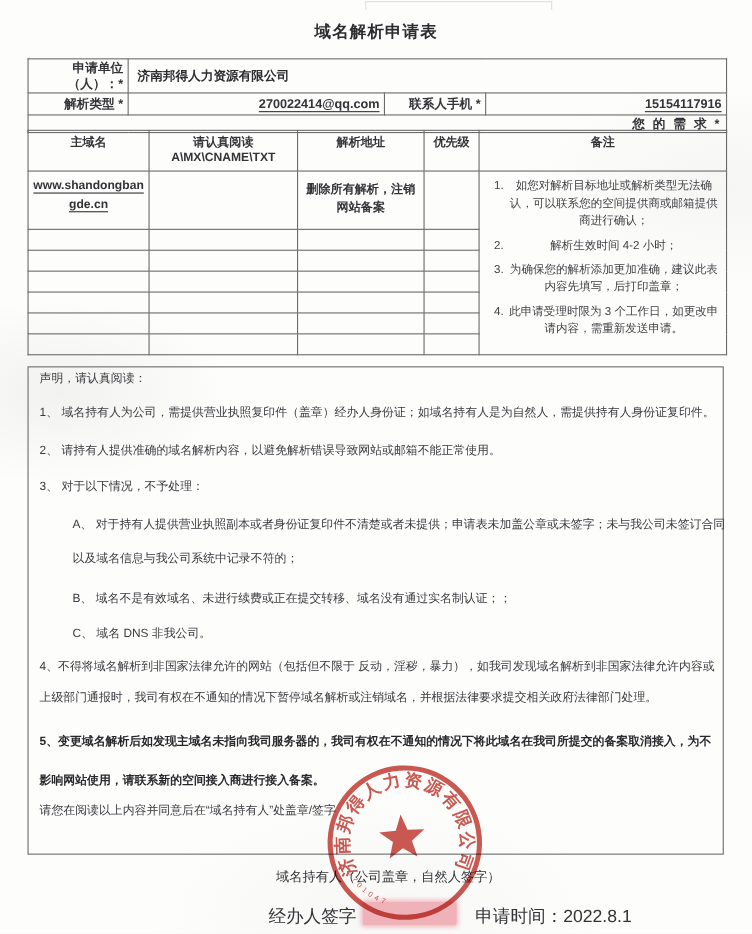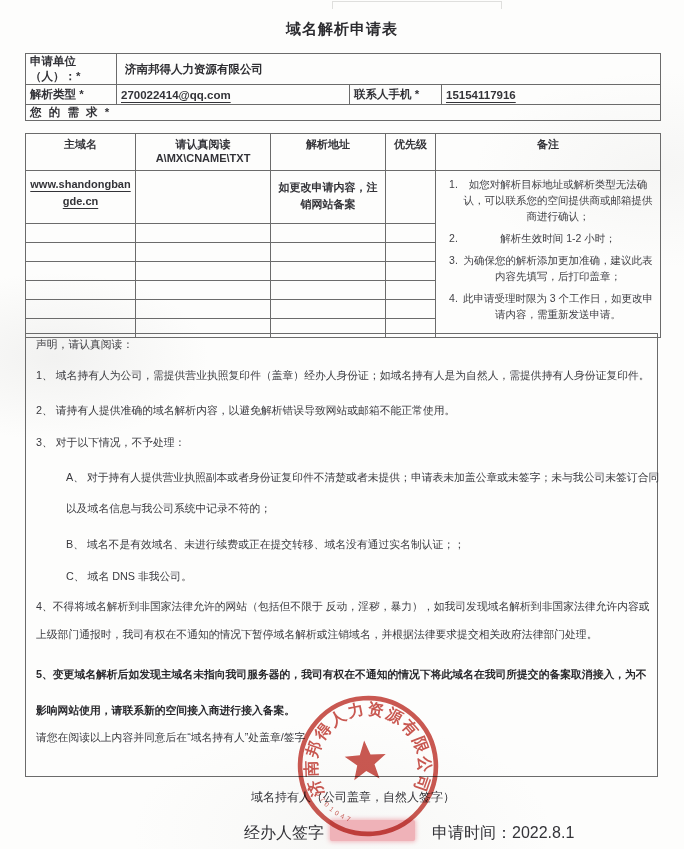--- a/index.html
+++ b/index.html
@@ -14,28 +14,28 @@
     color:#3b3b40;overflow:hidden;
   }
   .artifact-topright{position:absolute;left:332px;top:1px;width:168px;height:7px;
     border:1px solid #d8d8d6;border-bottom:none;opacity:.8;}
   .title{position:absolute;top:20px;left:0;width:100%;margin:0;text-align:center;
     font-size:15px;font-weight:bold;color:#2c2c30;letter-spacing:1px;}
 
   table{border-collapse:collapse;table-layout:fixed;}
   td{border:1px solid #6b6b6b;overflow:hidden;padding:0 4px;}
   .t1{position:absolute;left:25px;top:53px;width:635px;}
-  .t1 td{font-size:11.5px;font-weight:bold;text-align:left;color:#333338;}
+  .t1 td{font-size:11.5px;font-weight:bold;text-align:right;color:#333338;}
   .t1 .r1 td{height:23px;}
   .t1 .r2 td{height:19px;}
   .t1 .left{text-align:left;padding-left:8px;color:#2c2c30;}
   .t1 .needs{height:15px;font-size:11.5px;letter-spacing:2px;color:#333338;}
   .u{text-decoration:underline;text-underline-offset:3px;}
 
-  .t2{position:absolute;left:25px;top:133px;width:635px;padding-left:28px;}
+  .t2{position:absolute;left:25px;top:118px;width:635px;padding-left:28px;}
   .t2 td{font-size:11px;color:#333338;text-align:center;vertical-align:top;}
   .t2 .hdr td{height:33px;font-weight:bold;padding-top:3px;}
   .t2 .pre{white-space:pre-line;}
   .t2 .data td{height:44px;font-weight:bold;padding-top:5px;}
   .t2 .data .dom{word-break:break-all;line-height:17px;}
   .t2 .data .addr{line-height:17px;padding-top:8px;}
   .t2 .empty td{height:18px;}
   .remark{vertical-align:top;text-align:left;padding:9px 6px 0 9px;}
   .ritem{display:flex;font-size:10.5px;line-height:16px;margin-bottom:6px;font-weight:normal;color:#3f3f44;}
   .ritem .rn{width:17px;flex:none;}
@@ -106,30 +106,30 @@
         <td>主域名</td>
         <td class="pre">请认真阅读
 A\MX\CNAME\TXT</td>
         <td>解析地址</td>
         <td>优先级</td>
         <td>备注</td>
       </tr>
       <tr class="data">
         <td class="dom"><span class="u">www.shandongbangde.cn</span></td>
         <td></td>
-        <td class="addr">如更改申请内容，注销网站备案</td>
+        <td class="addr">删除所有解析，注销网站备案</td>
         <td></td>
         <td class="remark" rowspan="7">
           <div class="ritem">
               <span class="rn">1.</span>
               <span class="rt">如您对解析目标地址或解析类型无法确认，可以联系您的空间提供商或邮箱提供商进行确认；</span>
             </div>
           <div class="ritem">
               <span class="rn">2.</span>
-              <span class="rt">解析生效时间 1-2 小时；</span>
+              <span class="rt">解析生效时间 4-2 小时；</span>
             </div>
           <div class="ritem">
               <span class="rn">3.</span>
               <span class="rt">为确保您的解析添加更加准确，建议此表内容先填写，后打印盖章；</span>
             </div>
           <div class="ritem">
               <span class="rn">4.</span>
               <span class="rt">此申请受理时限为 3 个工作日，如更改申请内容，需重新发送申请。</span>
             </div>
         </td>

